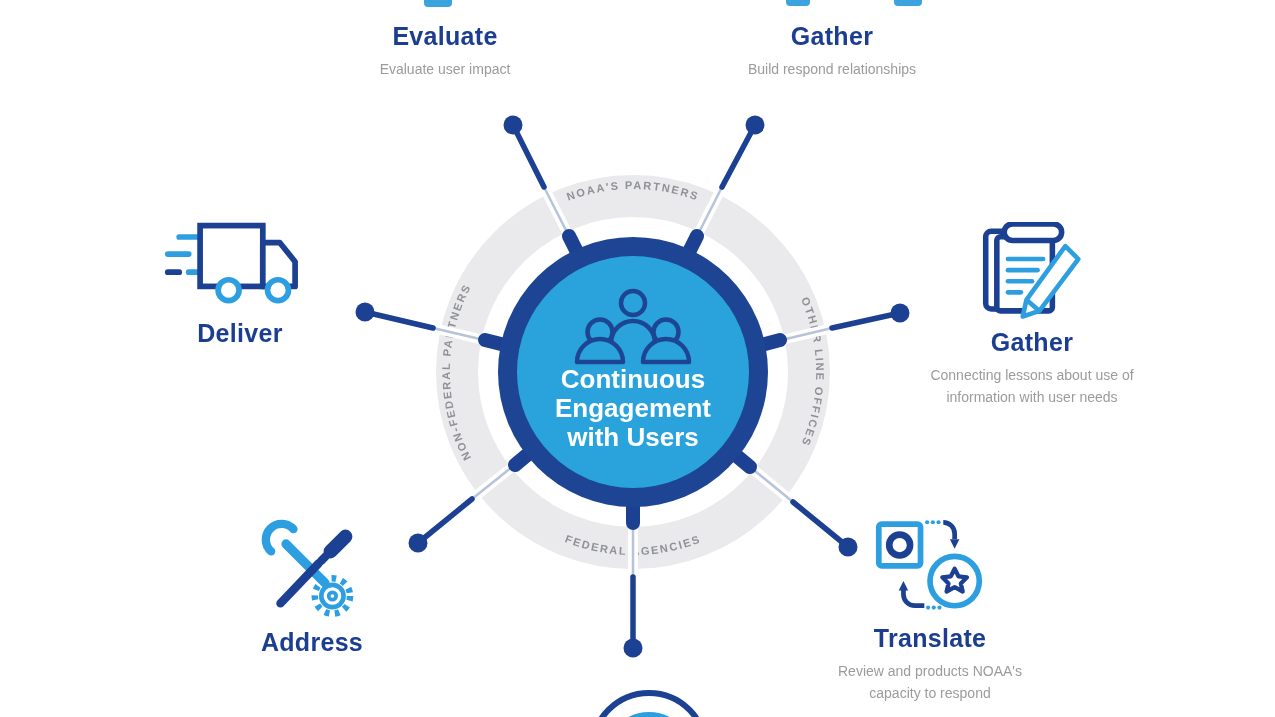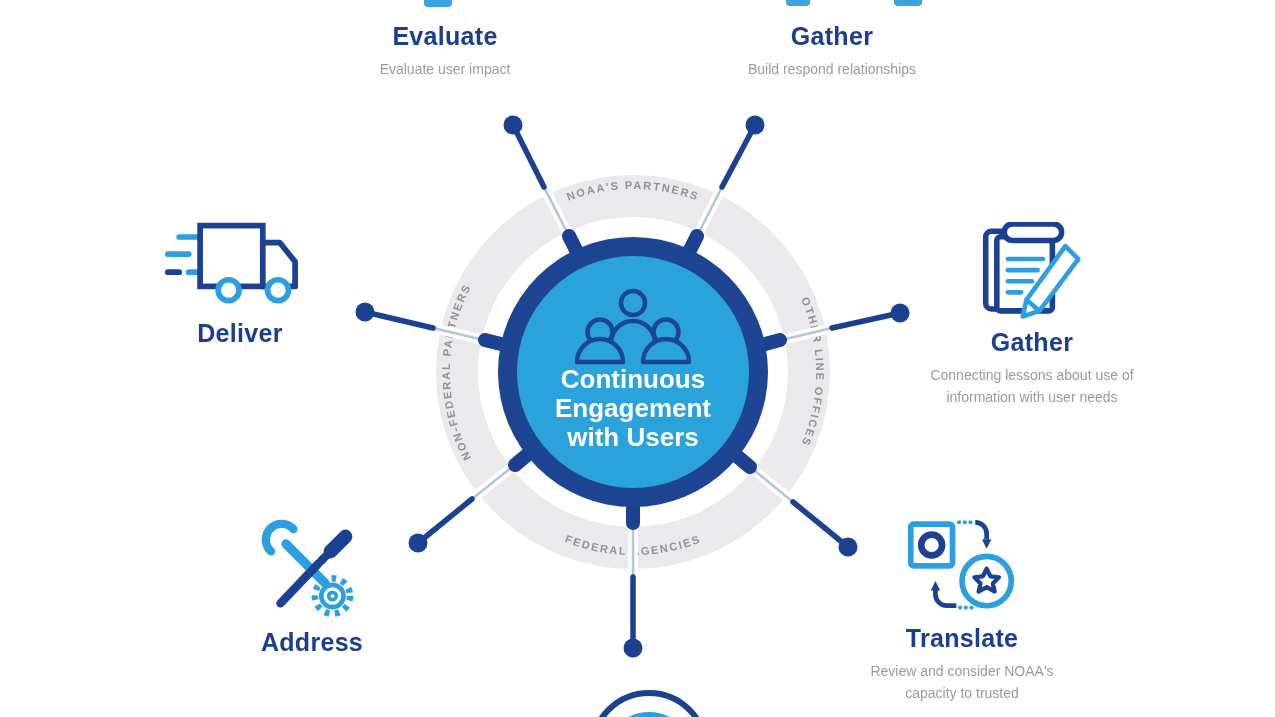--- a/index.html
+++ b/index.html
@@ -196,21 +196,21 @@
       <g stroke="#2d9fe0" fill="#fff">
         <circle cx="78" cy="84" r="19" stroke-width="7" stroke-dasharray="5 6" fill="none"></circle>
         <circle cx="78" cy="84" r="12" stroke-width="5"></circle>
         <circle cx="78" cy="84" r="4" stroke-width="4"></circle>
       </g>
     </svg>
   </div>
   <h2 class="node-title">Address</h2>
 </div>
 
-<div class="node" style="left:812px;top:510px;width:300px;text-align:center;">
+<div class="node" style="left:780px;top:510px;width:300px;text-align:center;">
   <div class="node-icon">
     <svg width="110" height="108" viewBox="0 0 116 112" fill="none">
       <rect x="4" y="14" width="44" height="44" rx="3" fill="#fff" stroke="#2d9fe0" stroke-width="6"></rect>
       <circle cx="26" cy="36" r="11" fill="#fff" stroke="#1c4092" stroke-width="7"></circle>
       <g fill="#2d9fe0">
         <circle cx="55" cy="12" r="2.2"></circle>
           <circle cx="61" cy="12" r="2.2"></circle>
           <circle cx="67" cy="12" r="2.2"></circle>
         <circle cx="56" cy="102" r="2.2"></circle>
           <circle cx="62" cy="102" r="2.2"></circle>
@@ -218,14 +218,14 @@
       </g>
       <path d="M72 12 a12 12 0 0 1 12 12 v6" stroke="#1c4092" stroke-width="5" fill="none"></path>
       <polygon points="79,30 89,30 84,40" fill="#1c4092"></polygon>
       <path d="M52 100 h-10 a12 12 0 0 1 -12 -12 v-6" stroke="#1c4092" stroke-width="5" fill="none"></path>
       <polygon points="25,84 35,84 30,74" fill="#1c4092"></polygon>
       <circle cx="84" cy="74" r="26" fill="#fff" stroke="#2d9fe0" stroke-width="6"></circle>
       <path d="M84 61 L88 69 L97 70 L90.5 76.5 L92.5 85 L84 80.5 L75.5 85 L77.5 76.5 L71 70 L80 69 Z" fill="#fff" stroke="#1c4092" stroke-width="4.5" stroke-linejoin="round"></path>
     </svg>
   </div>
   <h2 class="node-title">Translate</h2>
-  <p class="node-desc" style="width:205px;">Review and consider NOAA's capacity to trusted</p>
+  <p class="node-desc" style="width:205px;">Review and products NOAA's capacity to respond</p>
 </div>
 
 </body></html>

